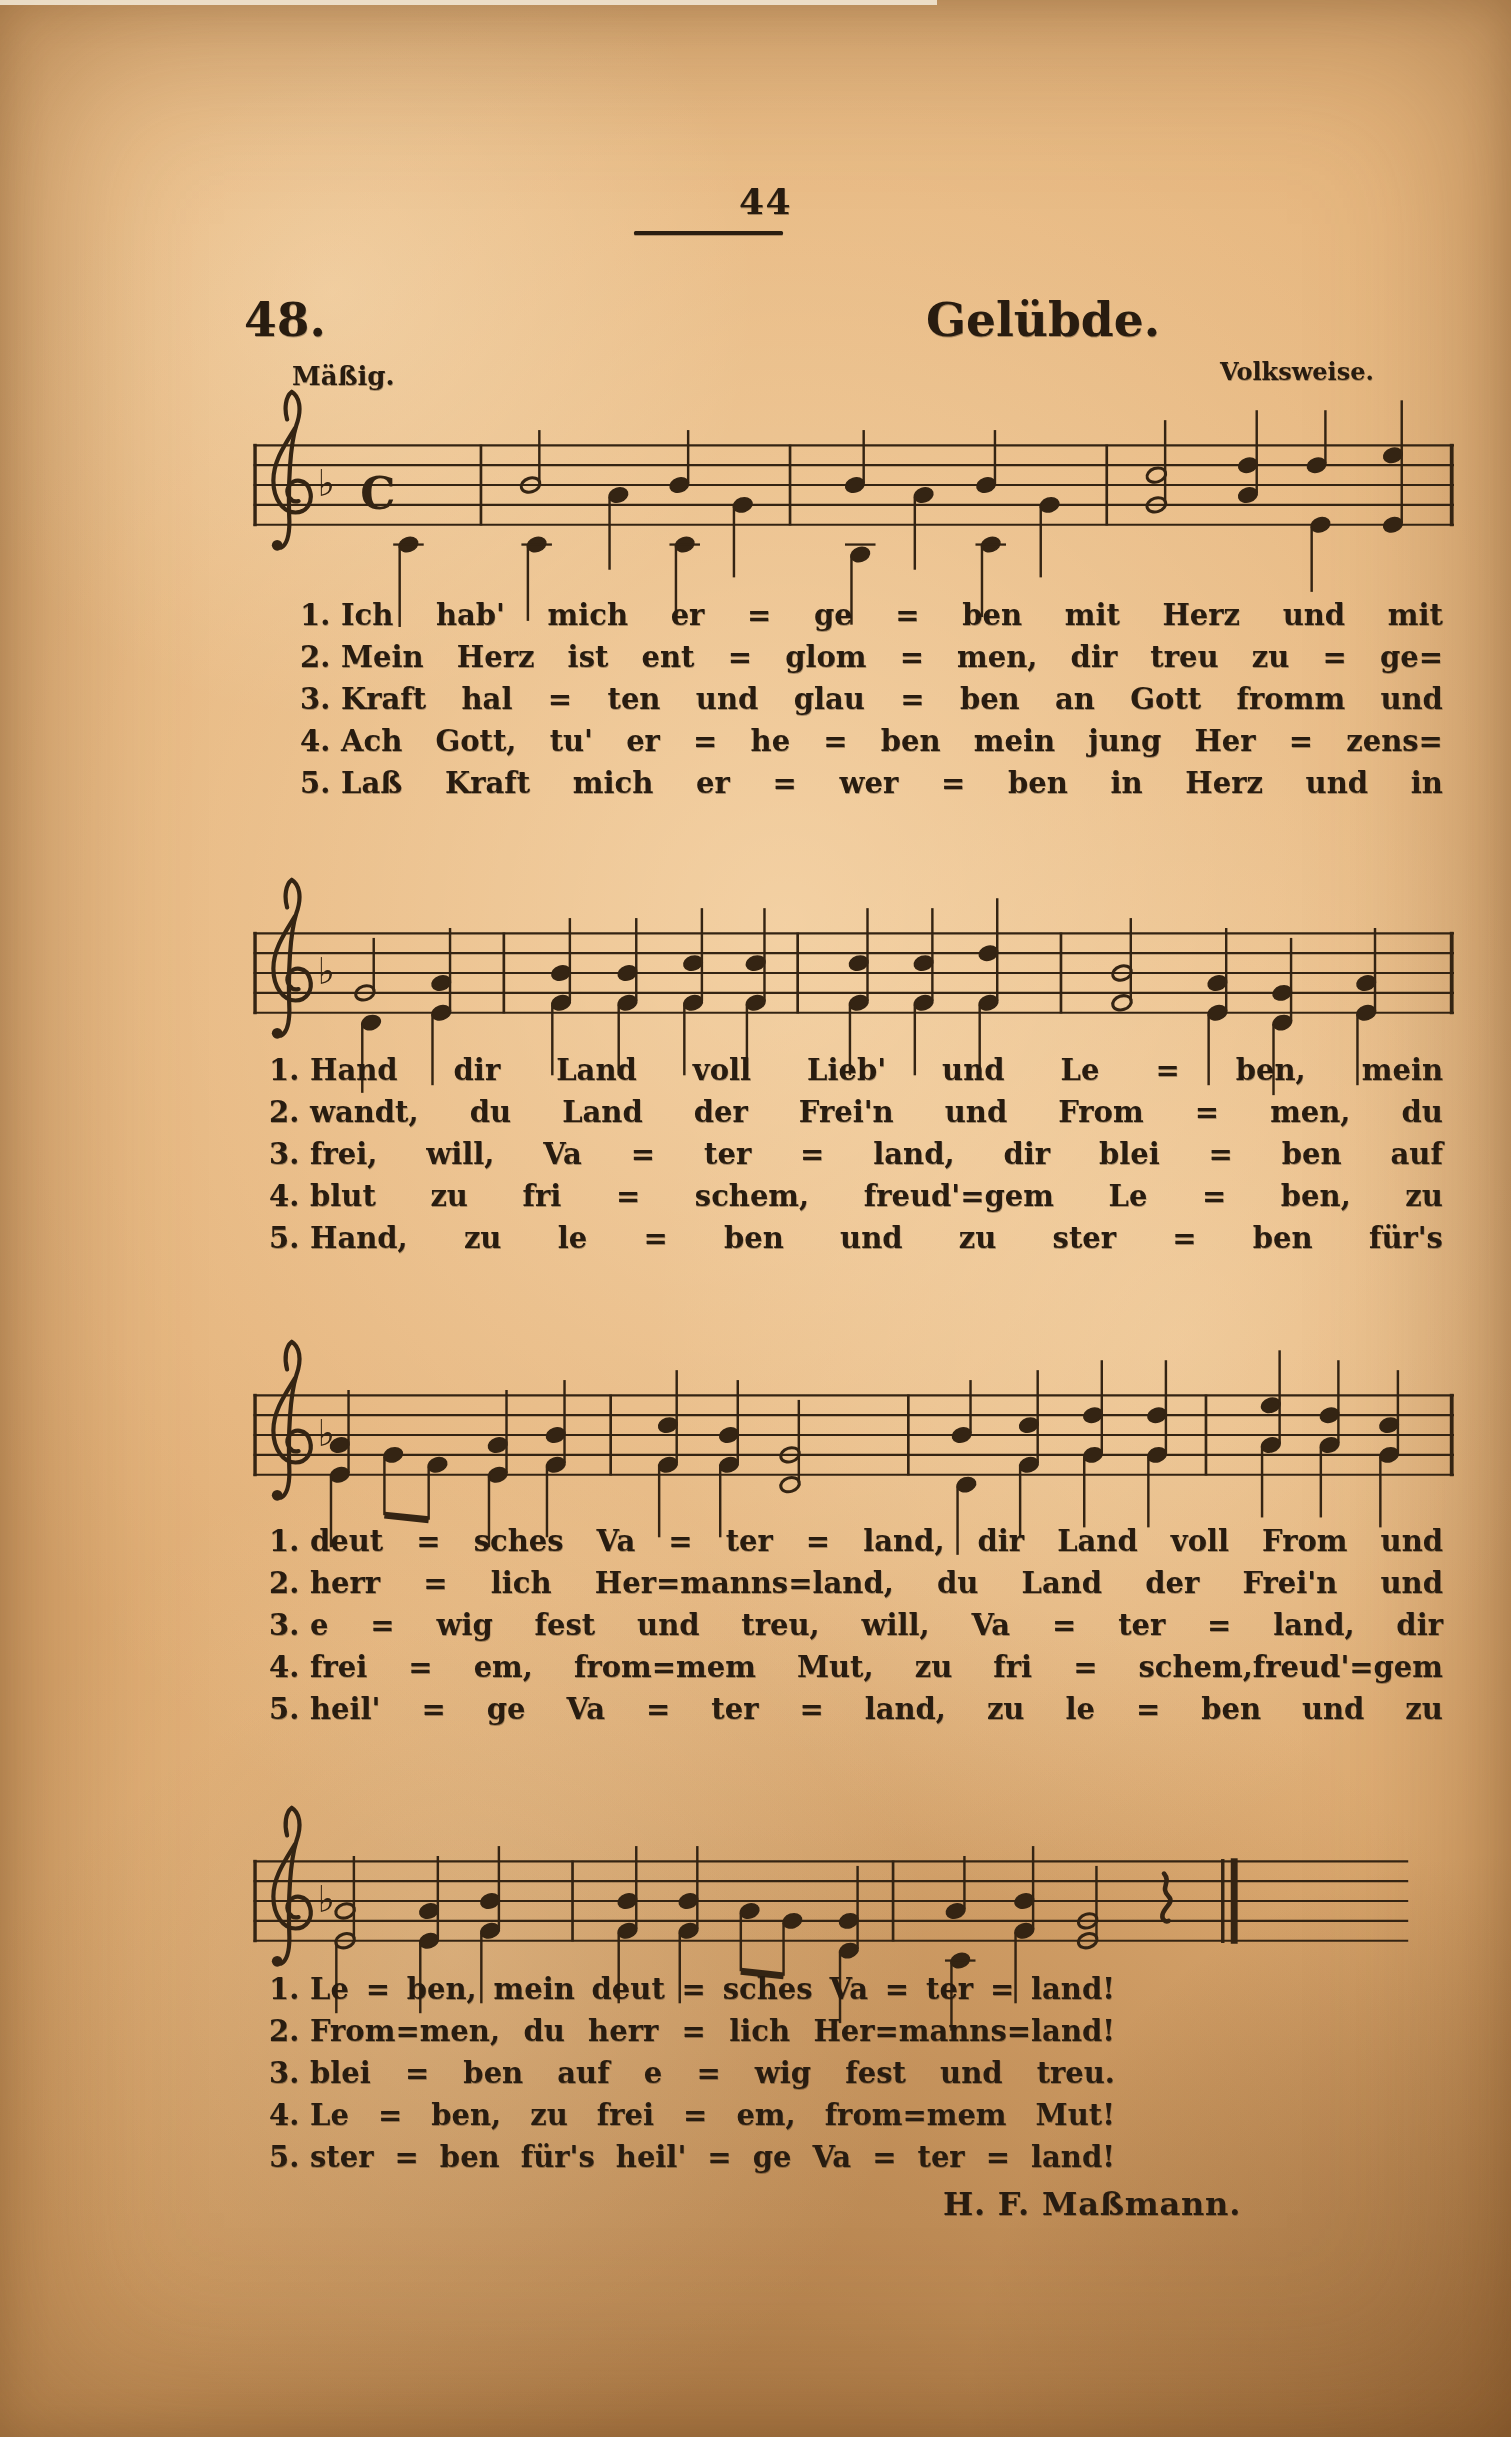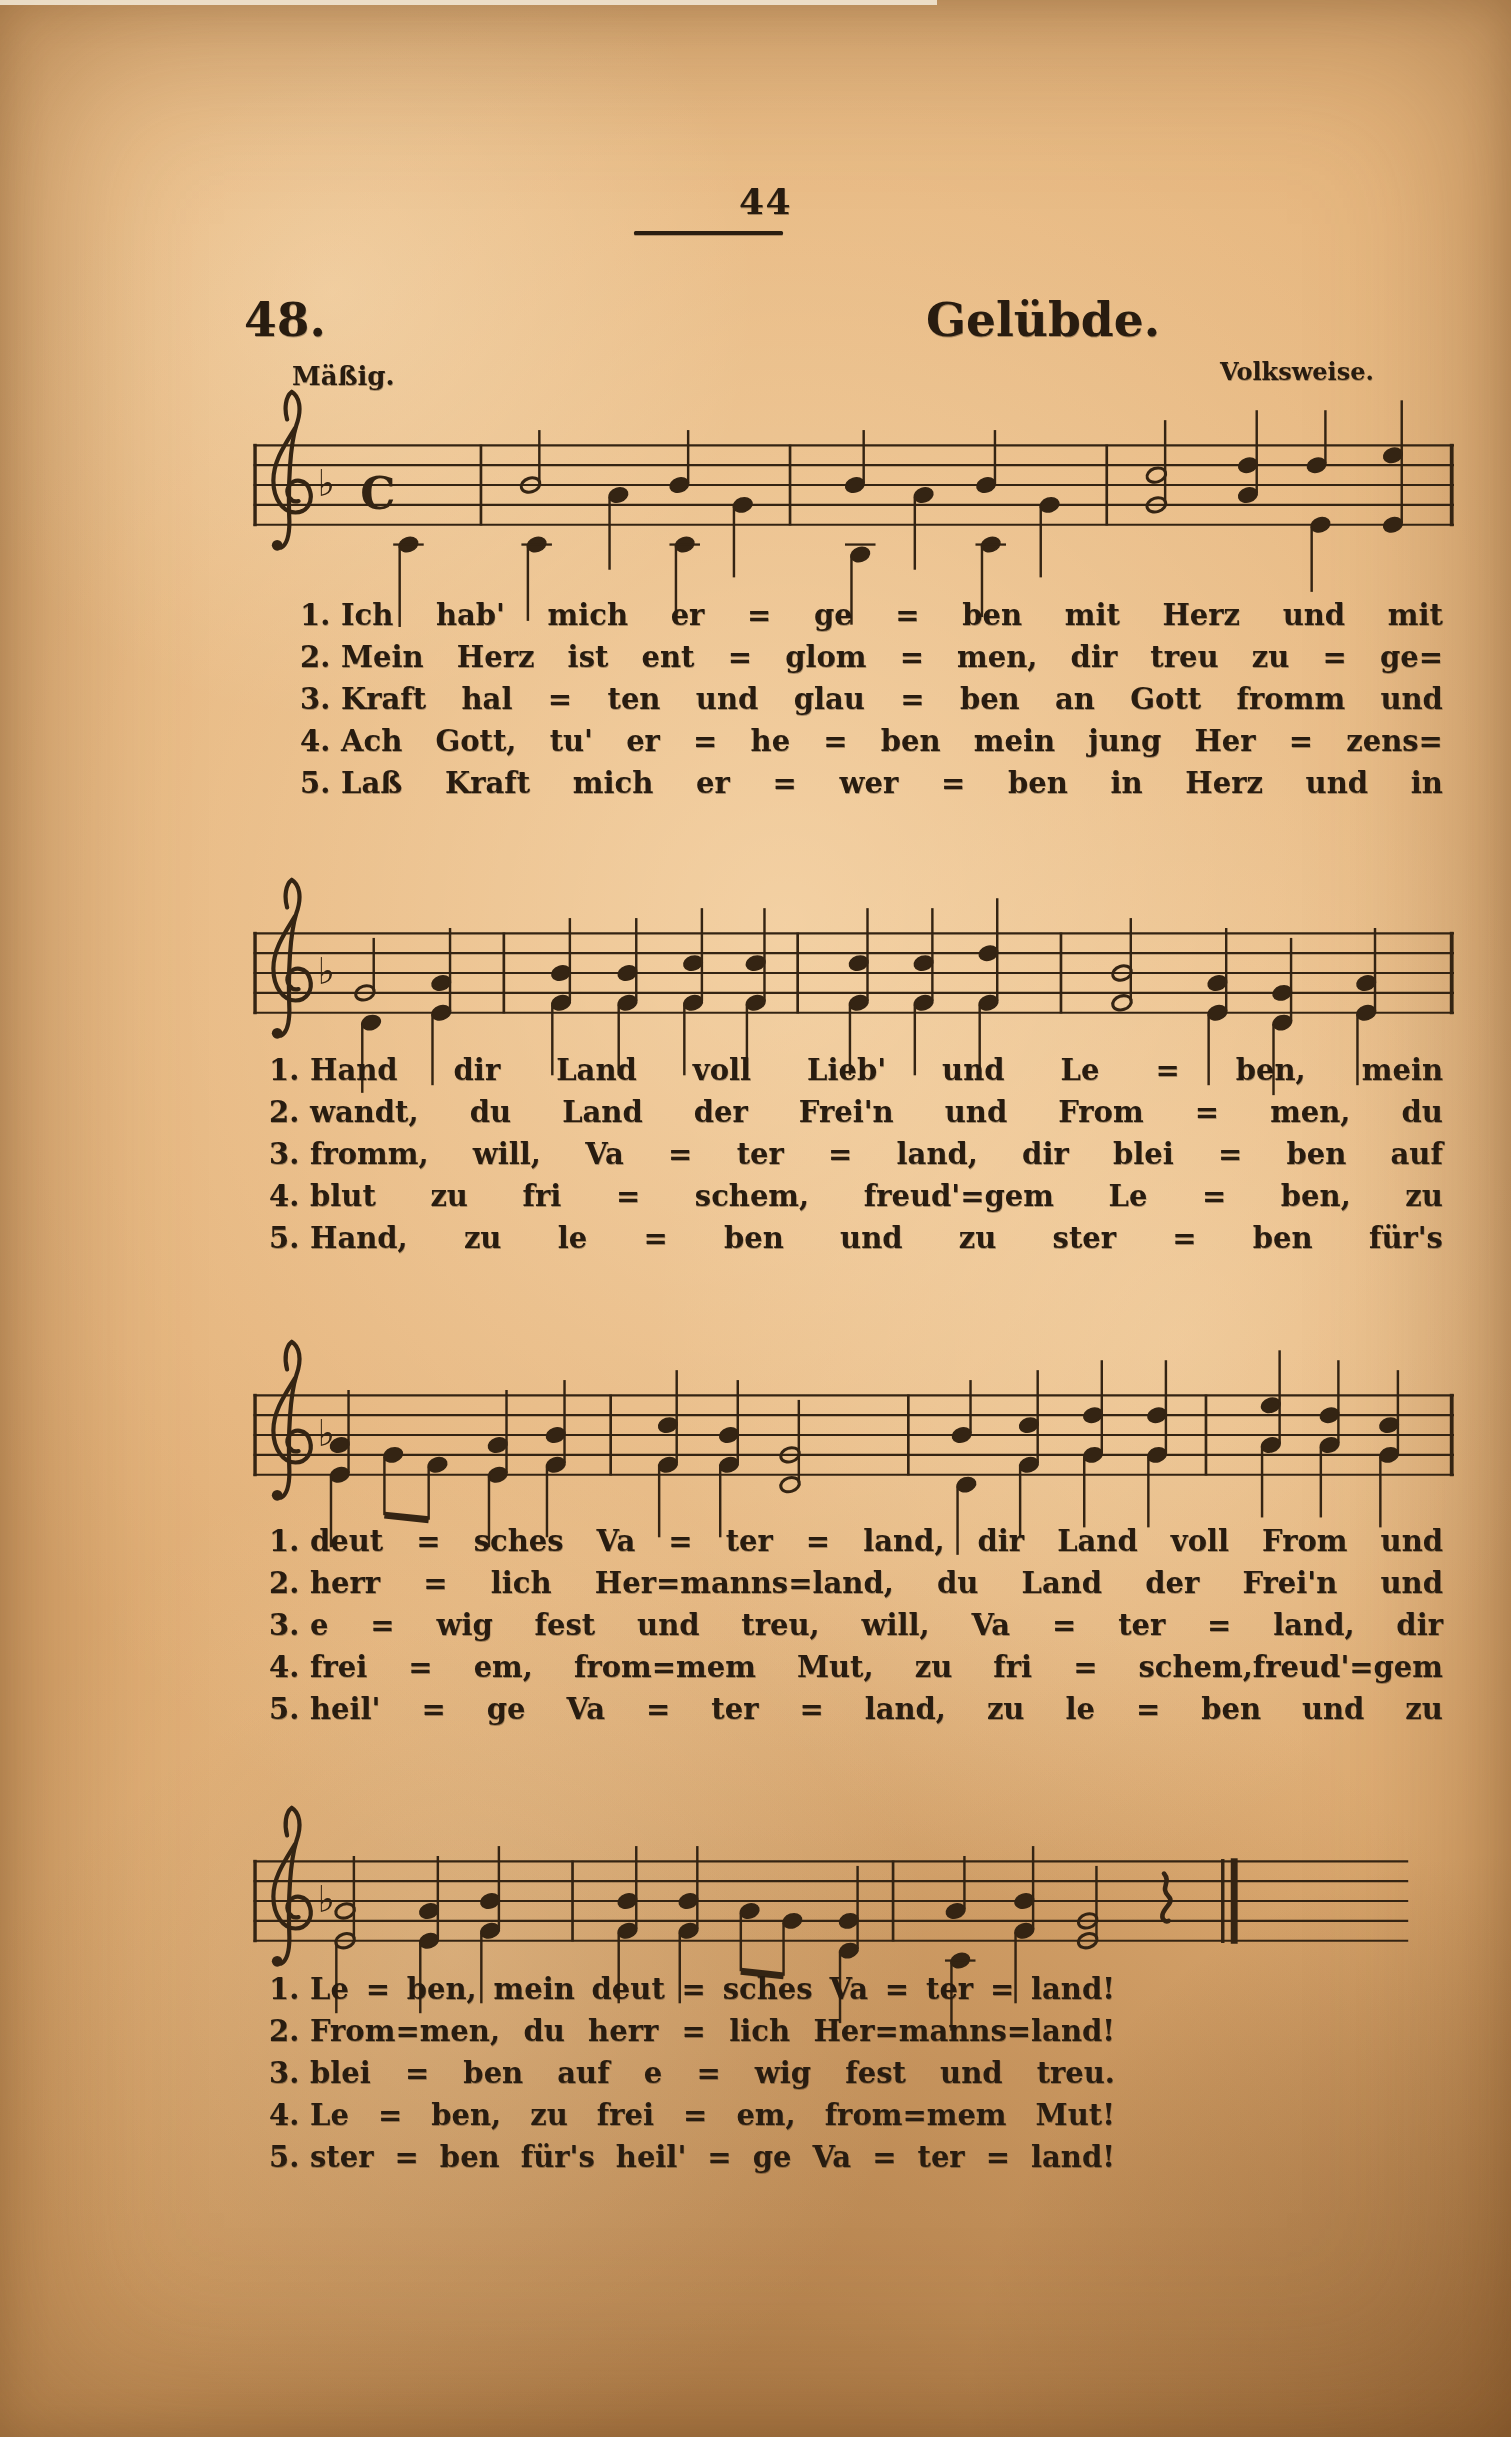--- a/index.html
+++ b/index.html
@@ -435,21 +435,21 @@
           <span class="tok">und</span>
           <span class="tok">From</span>
           <span class="tok">=</span>
           <span class="tok">men,</span>
           <span class="tok">du</span>
         </div>
       </div>
       <div class="lrow">
         <span class="lnum">3.</span>
         <div class="lwords">
-          <span class="tok">fromm,</span>
+          <span class="tok">frei,</span>
           <span class="tok">will,</span>
           <span class="tok">Va</span>
           <span class="tok">=</span>
           <span class="tok">ter</span>
           <span class="tok">=</span>
           <span class="tok">land,</span>
           <span class="tok">dir</span>
           <span class="tok">blei</span>
           <span class="tok">=</span>
           <span class="tok">ben</span>
@@ -643,14 +643,15 @@
           <span class="tok">ge</span>
           <span class="tok">Va</span>
           <span class="tok">=</span>
           <span class="tok">ter</span>
           <span class="tok">=</span>
           <span class="tok">land!</span>
         </div>
       </div>
     </div>
 
+  <div class="author ink">H. F. Maßmann.</div>
 </div>
 
 
 </body></html>

